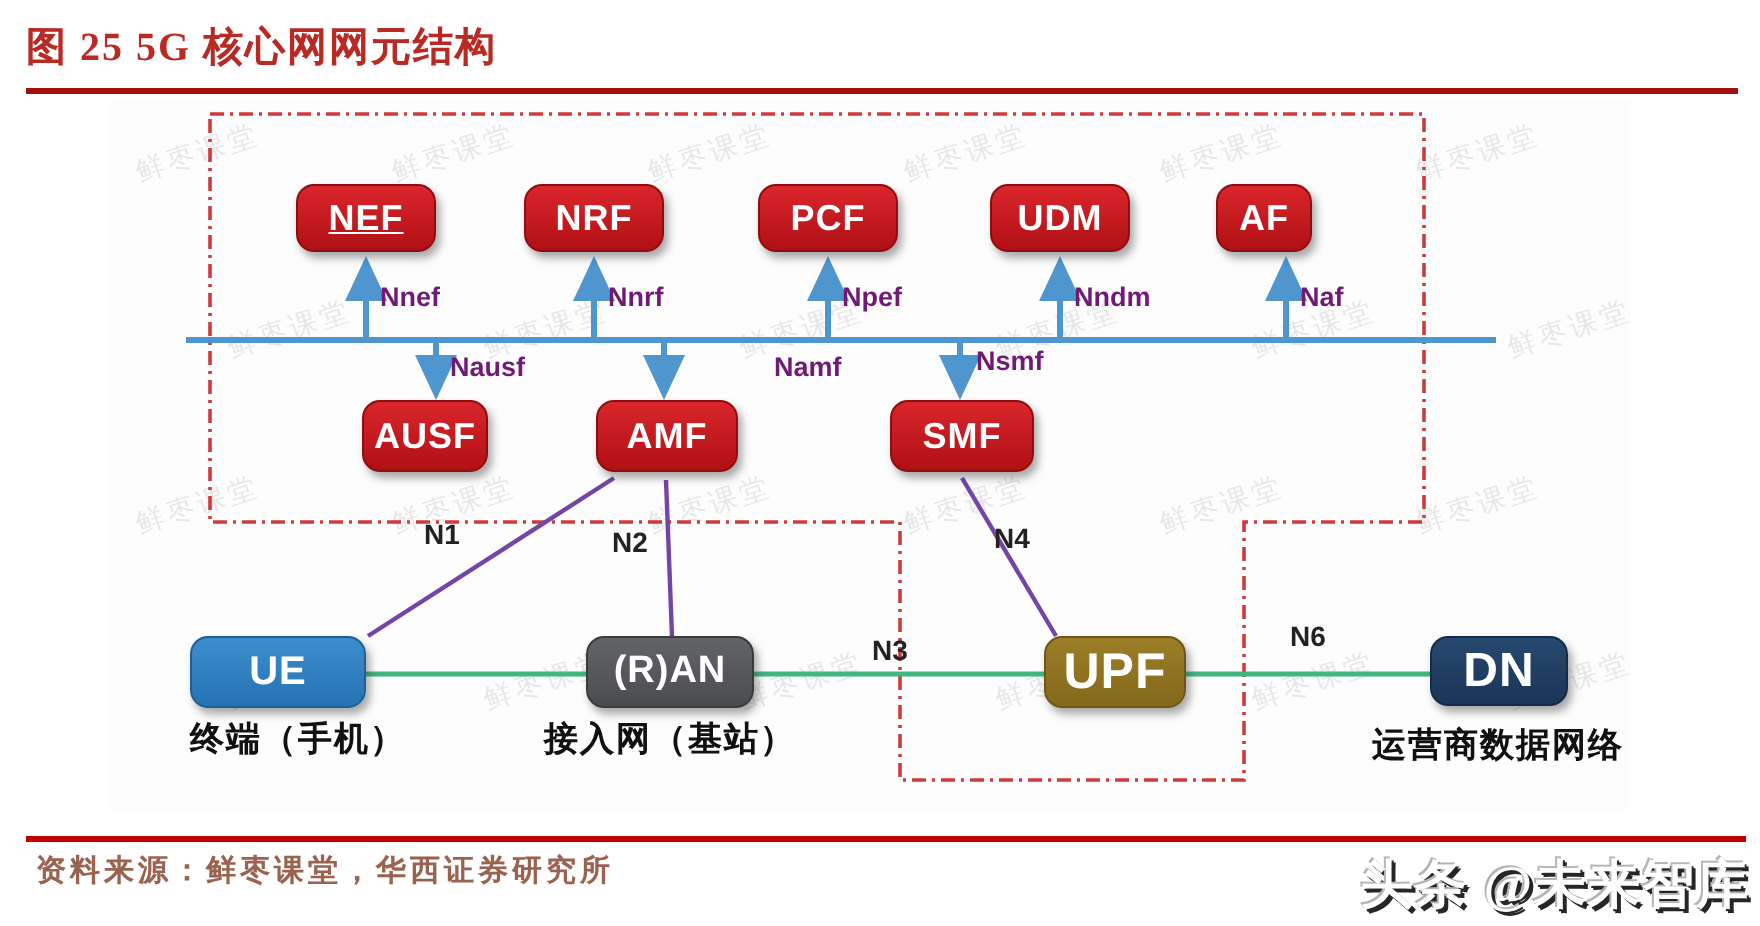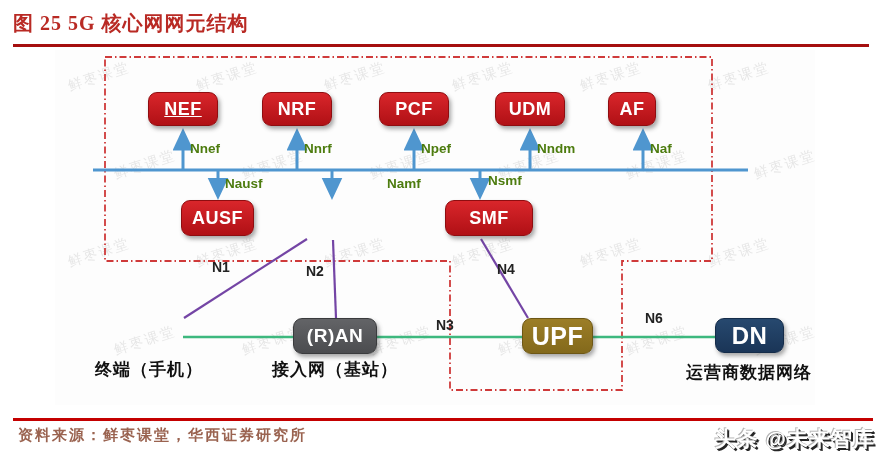--- a/index.html
+++ b/index.html
@@ -18,31 +18,31 @@
 
   .node { position:absolute; display:flex; align-items:center; justify-content:center;
           color:#fff; font-weight:bold; border-radius:9px;
           box-shadow:2px 3px 4px rgba(60,60,60,0.45); font-size:18px; letter-spacing:0.5px; }
   .red   { background:linear-gradient(#d9262b,#b01015); border:1px solid #8f0d10; }
   .blue  { background:linear-gradient(#3b8ecb,#2672b4); border:1px solid #1f5f97; font-size:20px; }
   .gray  { background:linear-gradient(#636467,#4b4c4f); border:1px solid #3a3b3d; font-size:19px; }
   .gold  { background:linear-gradient(#9c7e27,#83691b); border:1px solid #6d5715; font-size:25px; }
   .navy  { background:linear-gradient(#27496f,#1a3557); border:1px solid #152c49; font-size:24px; }
 
-  .ref   { position:absolute; font-size:13.5px; color:#4d7c0f; font-weight:600; }
+  .ref   { position:absolute; font-size:13.5px; color:#701a75; font-weight:600; }
   .nlink { position:absolute; font-size:14px; color:#222; font-weight:bold; }
   .caption { position:absolute; font-size:17px; font-weight:bold; color:#111;
              text-align:center; width:170px; letter-spacing:1px; }
 
   .footer-rule { position:absolute; left:13px; top:418px; width:860px; height:3px; background:#c40000; }
   .source { position:absolute; left:18px; top:426px; font-size:15px; font-weight:bold;
             color:#9a6350; letter-spacing:2px; font-family:"Liberation Serif", serif; }
-  .brand { position:absolute; right:5px; top:425px; font-size:21px; font-weight:bold; color:#fff;
+  .brand { position:absolute; right:5px; top:425px; font-size:26px; font-weight:bold; color:#fff;
            letter-spacing:1px;
-           text-shadow:-1px -1px 0 #b5b5b5, 2px 2px 0 #262626, 1px 1px 0 #262626; }
+           text-shadow:-1px -1px 0 #b5b5b5, 2px 2px 0 #262626, 1px 1px 0 #262626;font-family:Liberation Serif, serif; }
 </style>
 </head>
 <body>
 
 <div class="page">
 
   <div class="title">图 25 5G 核心网网元结构</div>
   <div class="title-rule"></div>
 
   <div class="diagram">
@@ -113,29 +113,31 @@
   <div class="ref" style="left:190px; top:141px;">Nnef</div>
   <div class="ref" style="left:304px; top:141px;">Nnrf</div>
   <div class="ref" style="left:421px; top:141px;">Npef</div>
   <div class="ref" style="left:537px; top:141px;">Nndm</div>
   <div class="ref" style="left:650px; top:141px;">Naf</div>
 
   <div class="ref" style="left:225px; top:176px;">Nausf</div>
   <div class="ref" style="left:339px; top:176px;padding-left:48px;">Namf</div>
   <div class="ref" style="left:488px; top:173px;">Nsmf</div>
 
-  <div class="node red" style="left:181px; top:200px; width:73px; height:36px;">AUSF</div>
-  <div class="node red" style="left:445px; top:200px; width:88px; height:36px;">SMF</div>
+  <div class="node red" style="left:181px; top:200px; width:63px; height:36px;">AUSF</div>
+  <div class="node red" style="left:298px; top:200px; width:71px; height:36px;">AMF</div>
+  <div class="node red" style="left:445px; top:200px; width:72px; height:36px;">SMF</div>
 
   <div class="nlink" style="left:212px; top:259px;">N1</div>
   <div class="nlink" style="left:306px; top:263px;">N2</div>
   <div class="nlink" style="left:497px; top:261px;">N4</div>
   <div class="nlink" style="left:436px; top:317px;">N3</div>
   <div class="nlink" style="left:645px; top:310px;">N6</div>
 
+  <div class="node blue" style="left:95px;  top:318px; width:88px; height:36px;">UE</div>
   <div class="node gray" style="left:293px; top:318px; width:84px; height:36px;">(R)AN</div>
   <div class="node gold" style="left:522px; top:318px; width:71px; height:36px;">UPF</div>
   <div class="node navy" style="left:715px; top:318px; width:69px; height:35px;">DN</div>
 
   <div class="caption" style="left:64px;  top:358px;">终端（手机）</div>
   <div class="caption" style="left:250px; top:358px;">接入网（基站）</div>
   <div class="caption" style="left:664px; top:361px;">运营商数据网络</div>
 
   <div class="footer-rule"></div>
   <div class="source">资料来源：鲜枣课堂，华西证券研究所</div>

